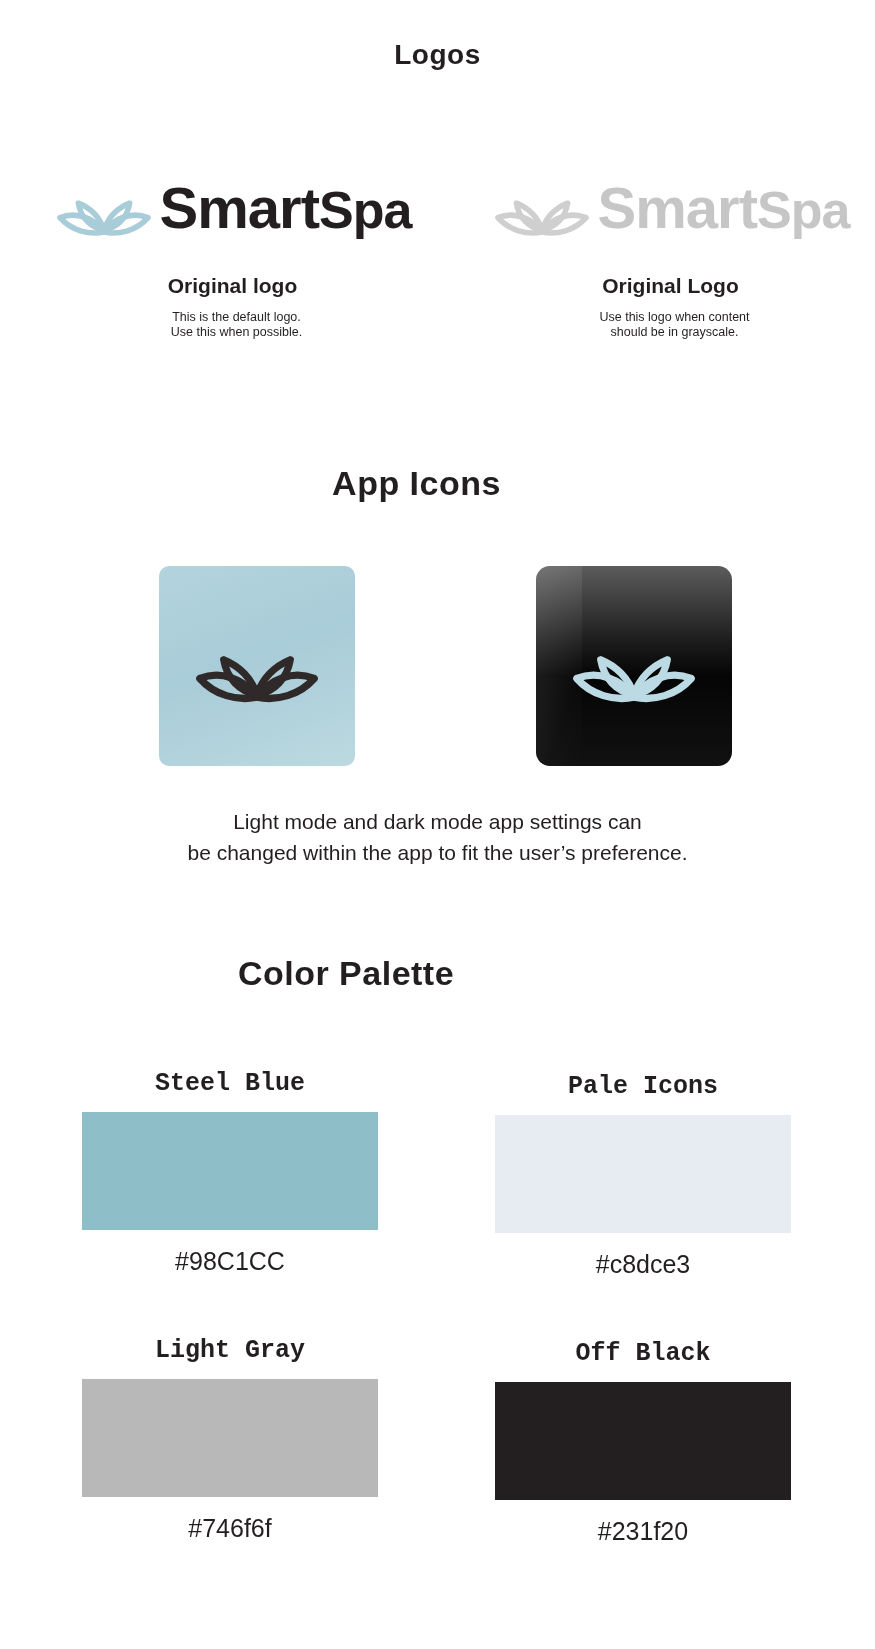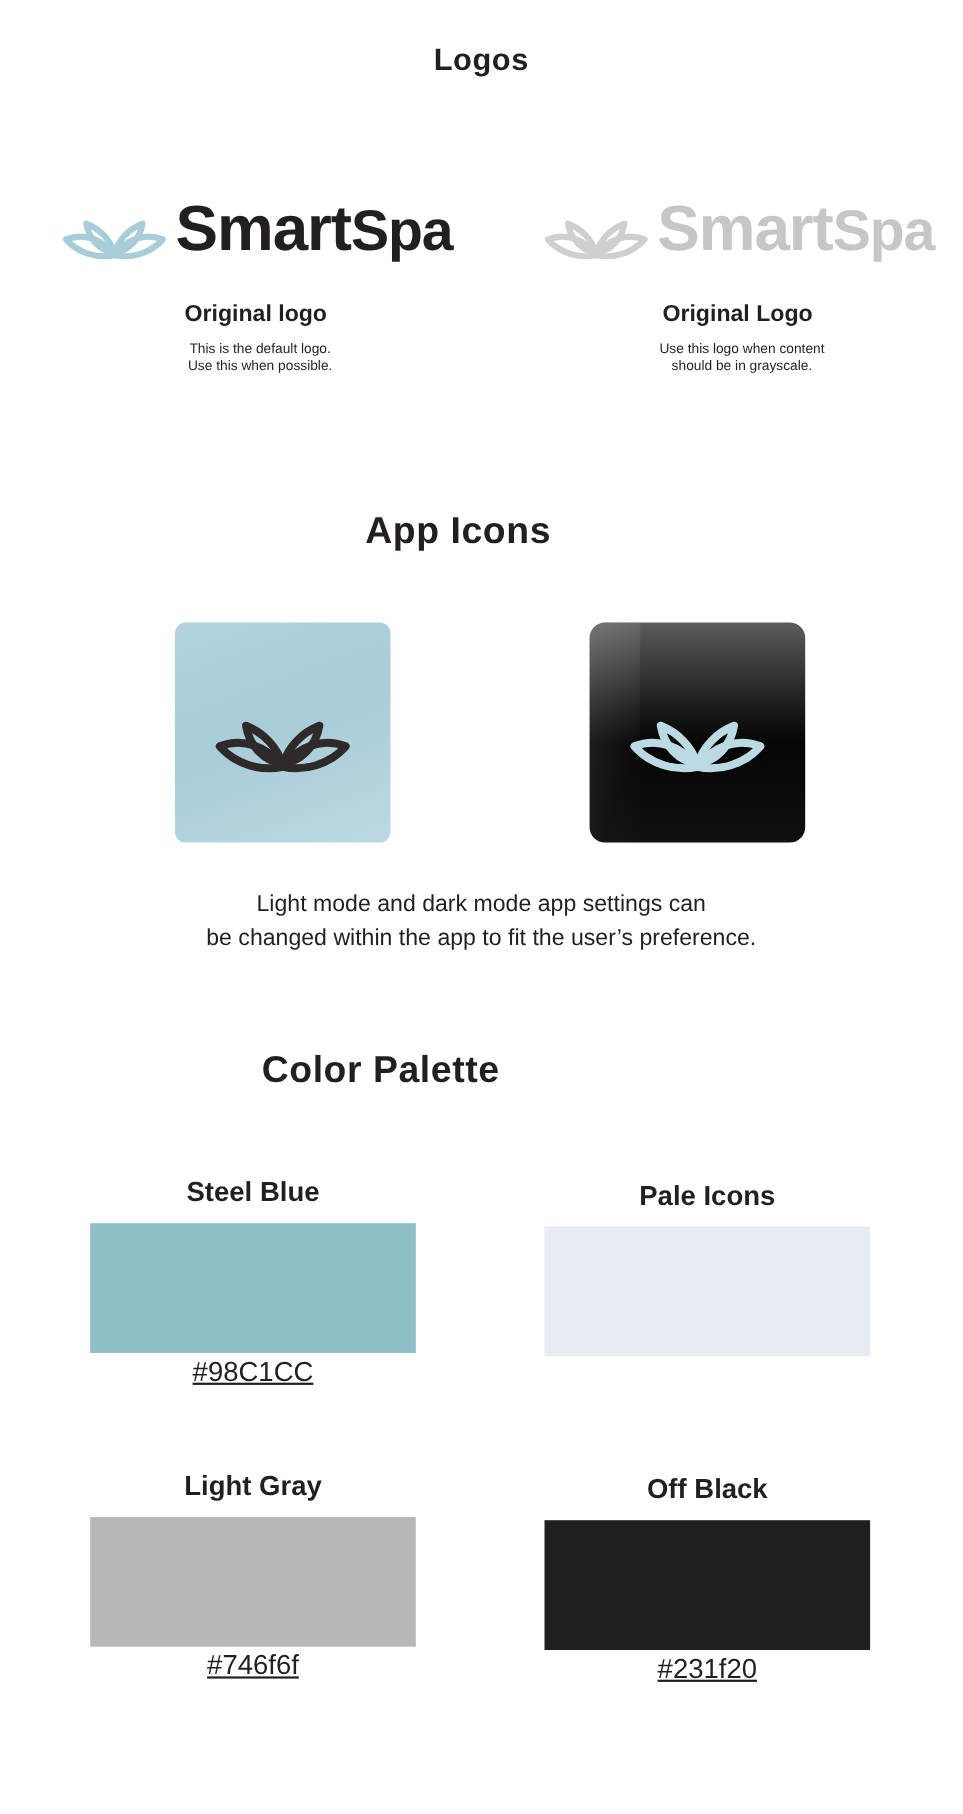--- a/index.html
+++ b/index.html
@@ -137,33 +137,33 @@
   #swatch-1 { left: 495px; top: 1071px; }
   #swatch-2 { left: 82px;  top: 1335px; }
   #swatch-3 { left: 495px; top: 1338px; }
 
   .swatch-name {
     text-align: center;
     font-size: 25px;
     font-weight: bold;
     line-height: 32px;
     color: #231f20;
+    font-family: Liberation Mono, monospace;
   }
   .swatch-chip {
     width: 296px;
     height: 118px;
     margin-top: 12px;
   }
   .swatch-hex {
     text-align: center;
     font-size: 25px;
     line-height: 34px;
-    margin-top: 0;
-    color: #231f20;
-    text-decoration: underline;
+    margin-top: 14px;
+    color: #231f20;
   }
 </style>
 </head>
 <body>
 
 <div class="section-title" id="logos-title">Logos</div>
 
 <div class="logo-column" id="logo-col-original">
   <div class="logo-lockup">
     <svg class="logo-mark" viewBox="0 0 130 100">
@@ -239,20 +239,21 @@
 
 <div class="swatch-cell" id="swatch-0">
   <div class="swatch-name">Steel Blue</div>
   <div class="swatch-chip" style="background:#8ebfc9"></div>
   <div class="swatch-hex">#98C1CC</div>
 </div>
 
 <div class="swatch-cell" id="swatch-1">
   <div class="swatch-name">Pale Icons</div>
   <div class="swatch-chip" style="background:#e6ecf1"></div>
+  <div class="swatch-hex">#c8dce3</div>
 </div>
 
 <div class="swatch-cell" id="swatch-2">
   <div class="swatch-name">Light Gray</div>
   <div class="swatch-chip" style="background:#b8b8b8"></div>
   <div class="swatch-hex">#746f6f</div>
 </div>
 
 <div class="swatch-cell" id="swatch-3">
   <div class="swatch-name">Off Black</div>

